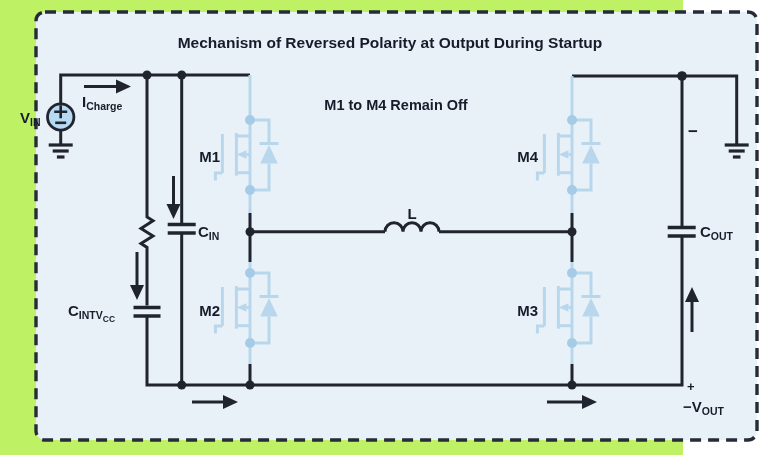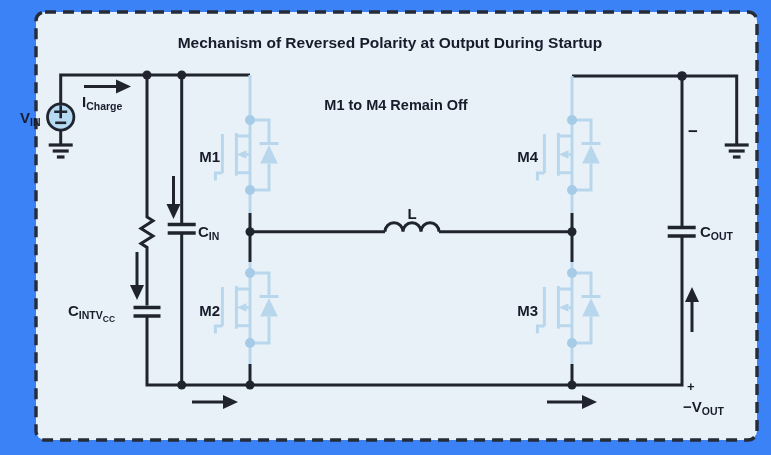--- a/index.html
+++ b/index.html
@@ -1,16 +1,16 @@
 <!DOCTYPE html>
 <html><head>
 <meta charset="utf-8">
 <style>
   html,body{margin:0;padding:0;background:#ffffff;}
-  .wrap{position:relative;width:771px;height:455px;background:#3b82f6;font-family:"Liberation Sans",sans-serif;}
+  .wrap{position:relative;width:683px;height:455px;background:#bef264;font-family:"Liberation Sans",sans-serif;}
   svg{display:block;}
   text{font-family:"Liberation Sans",sans-serif;font-weight:bold;fill:#171c2b;}
   .ttl{font-size:15.5px;}
   .note{font-size:14.5px;}
   .lbl{font-size:15px;}
   .sub{font-size:10.5px;}
   .subsub{font-size:8.5px;}
   .big{font-size:17px;}
   .plus{font-size:13px;}
 </style>

